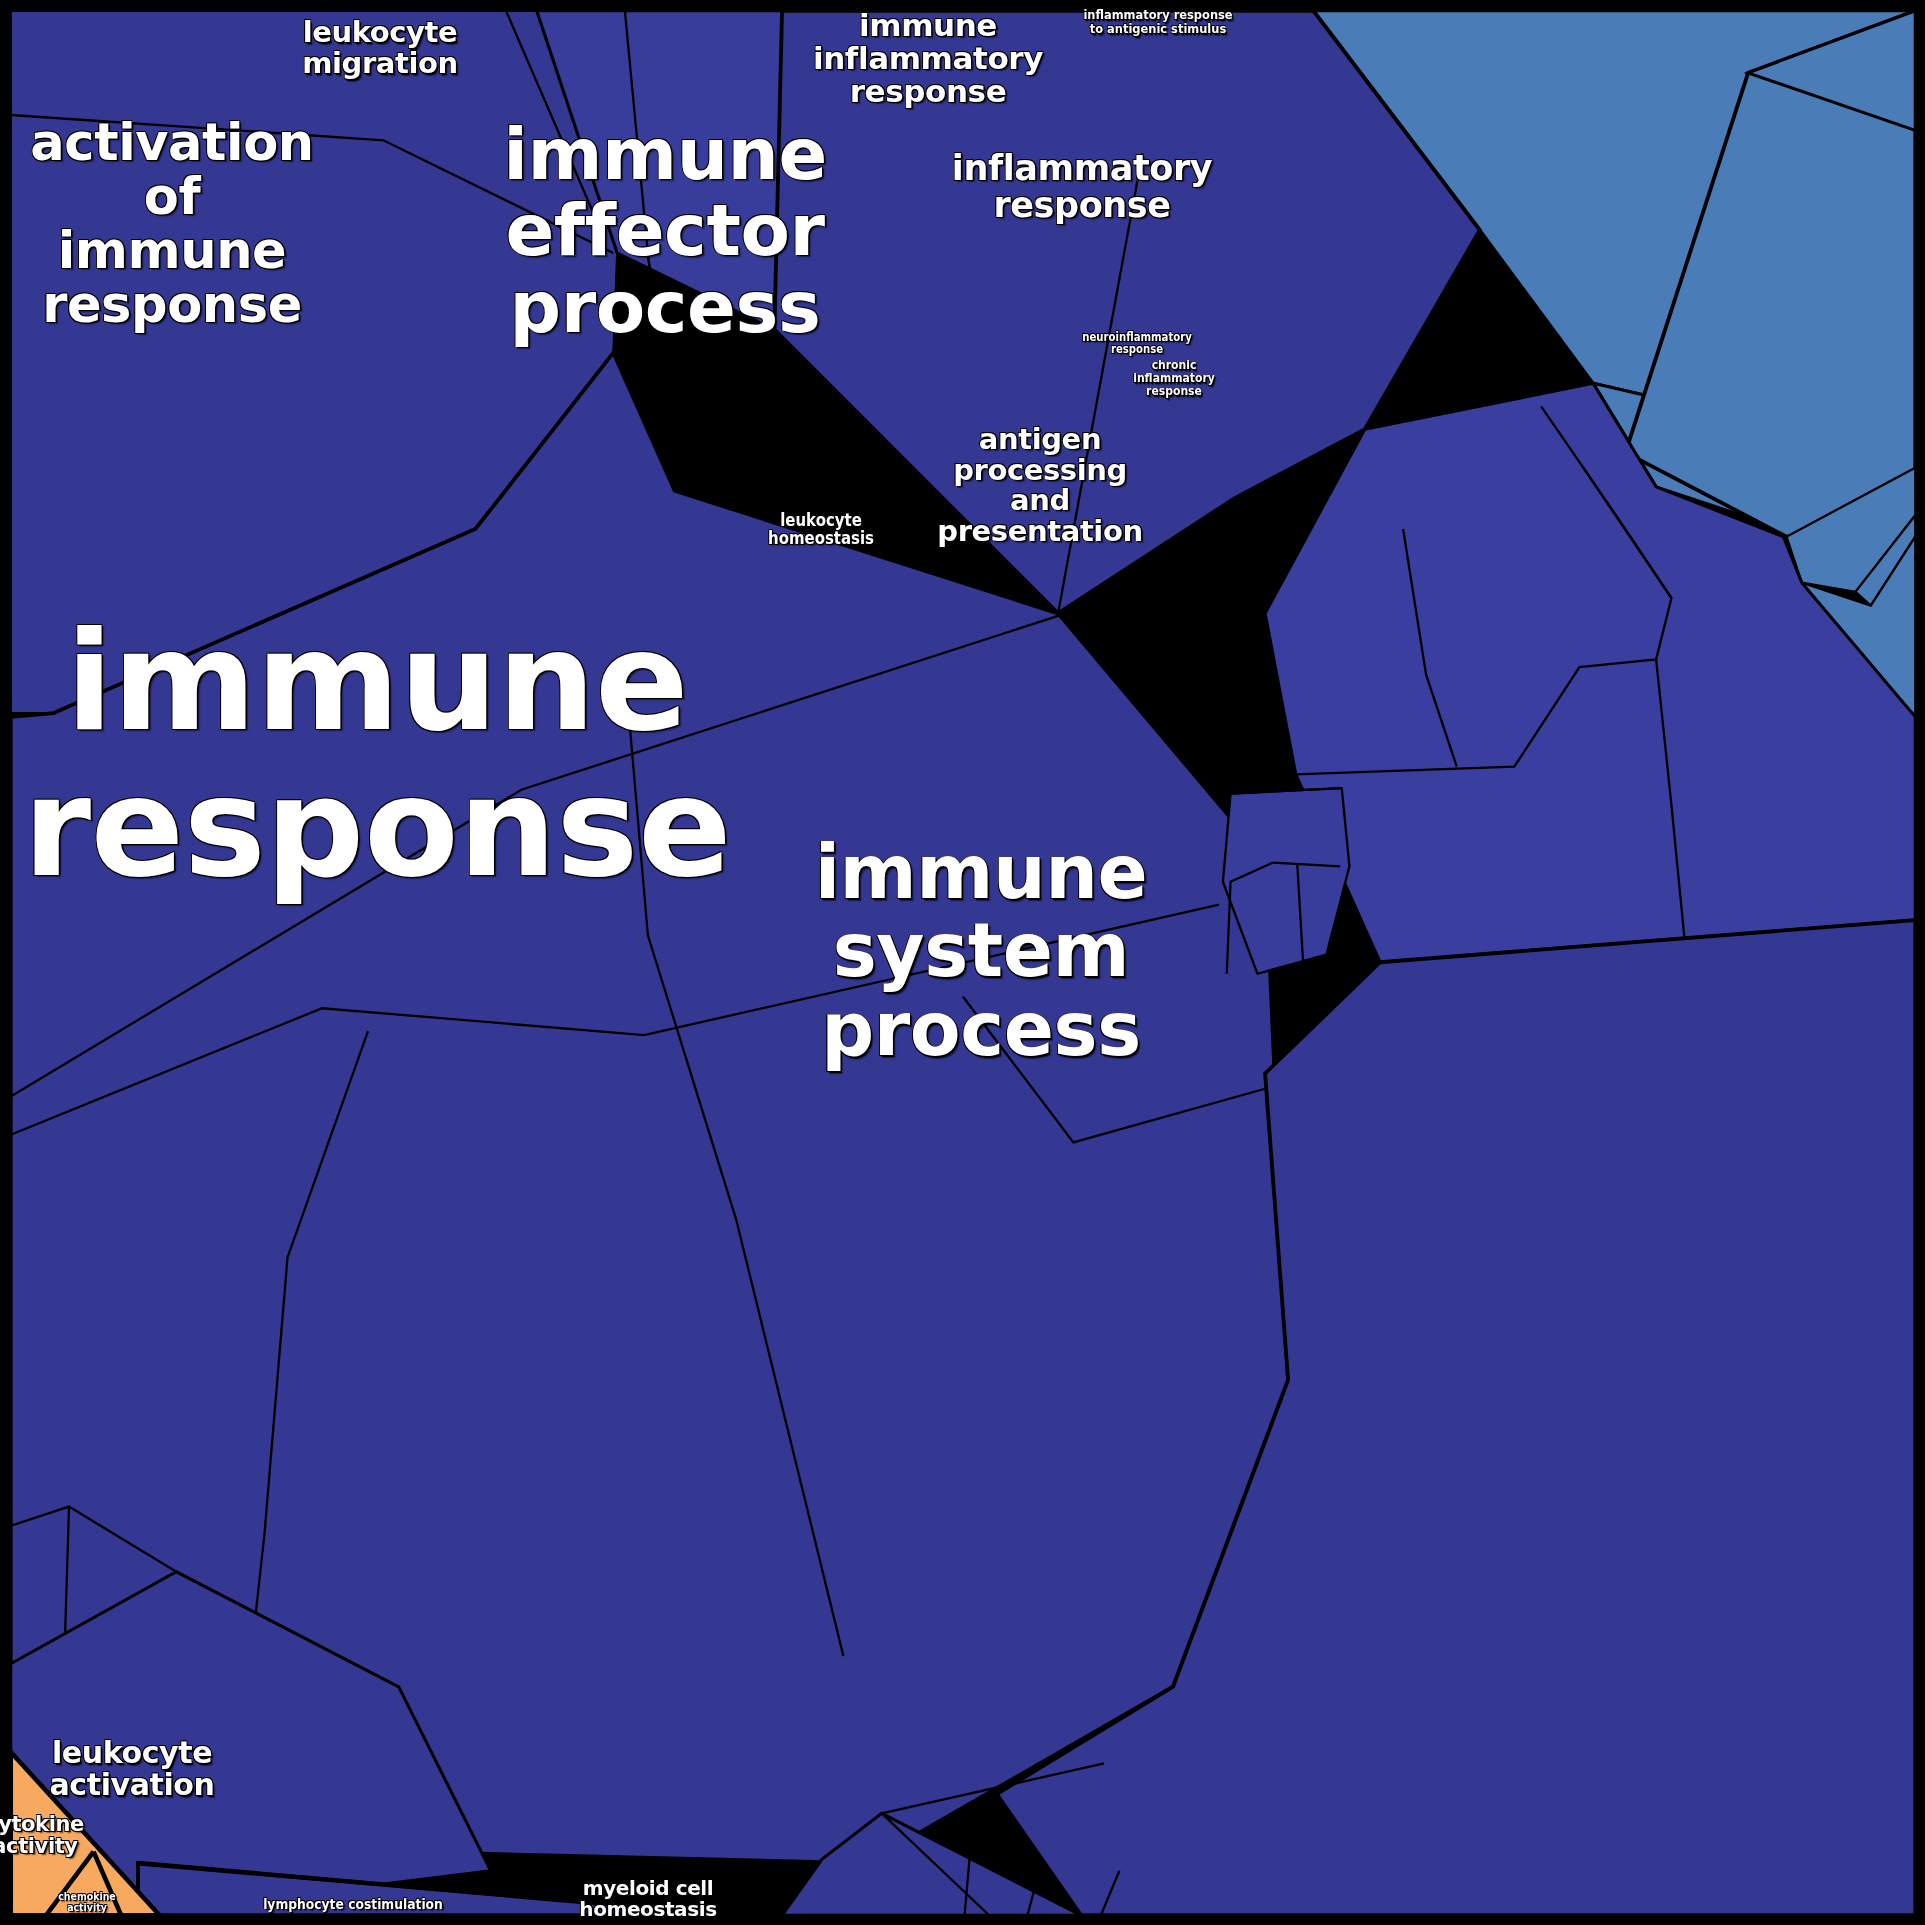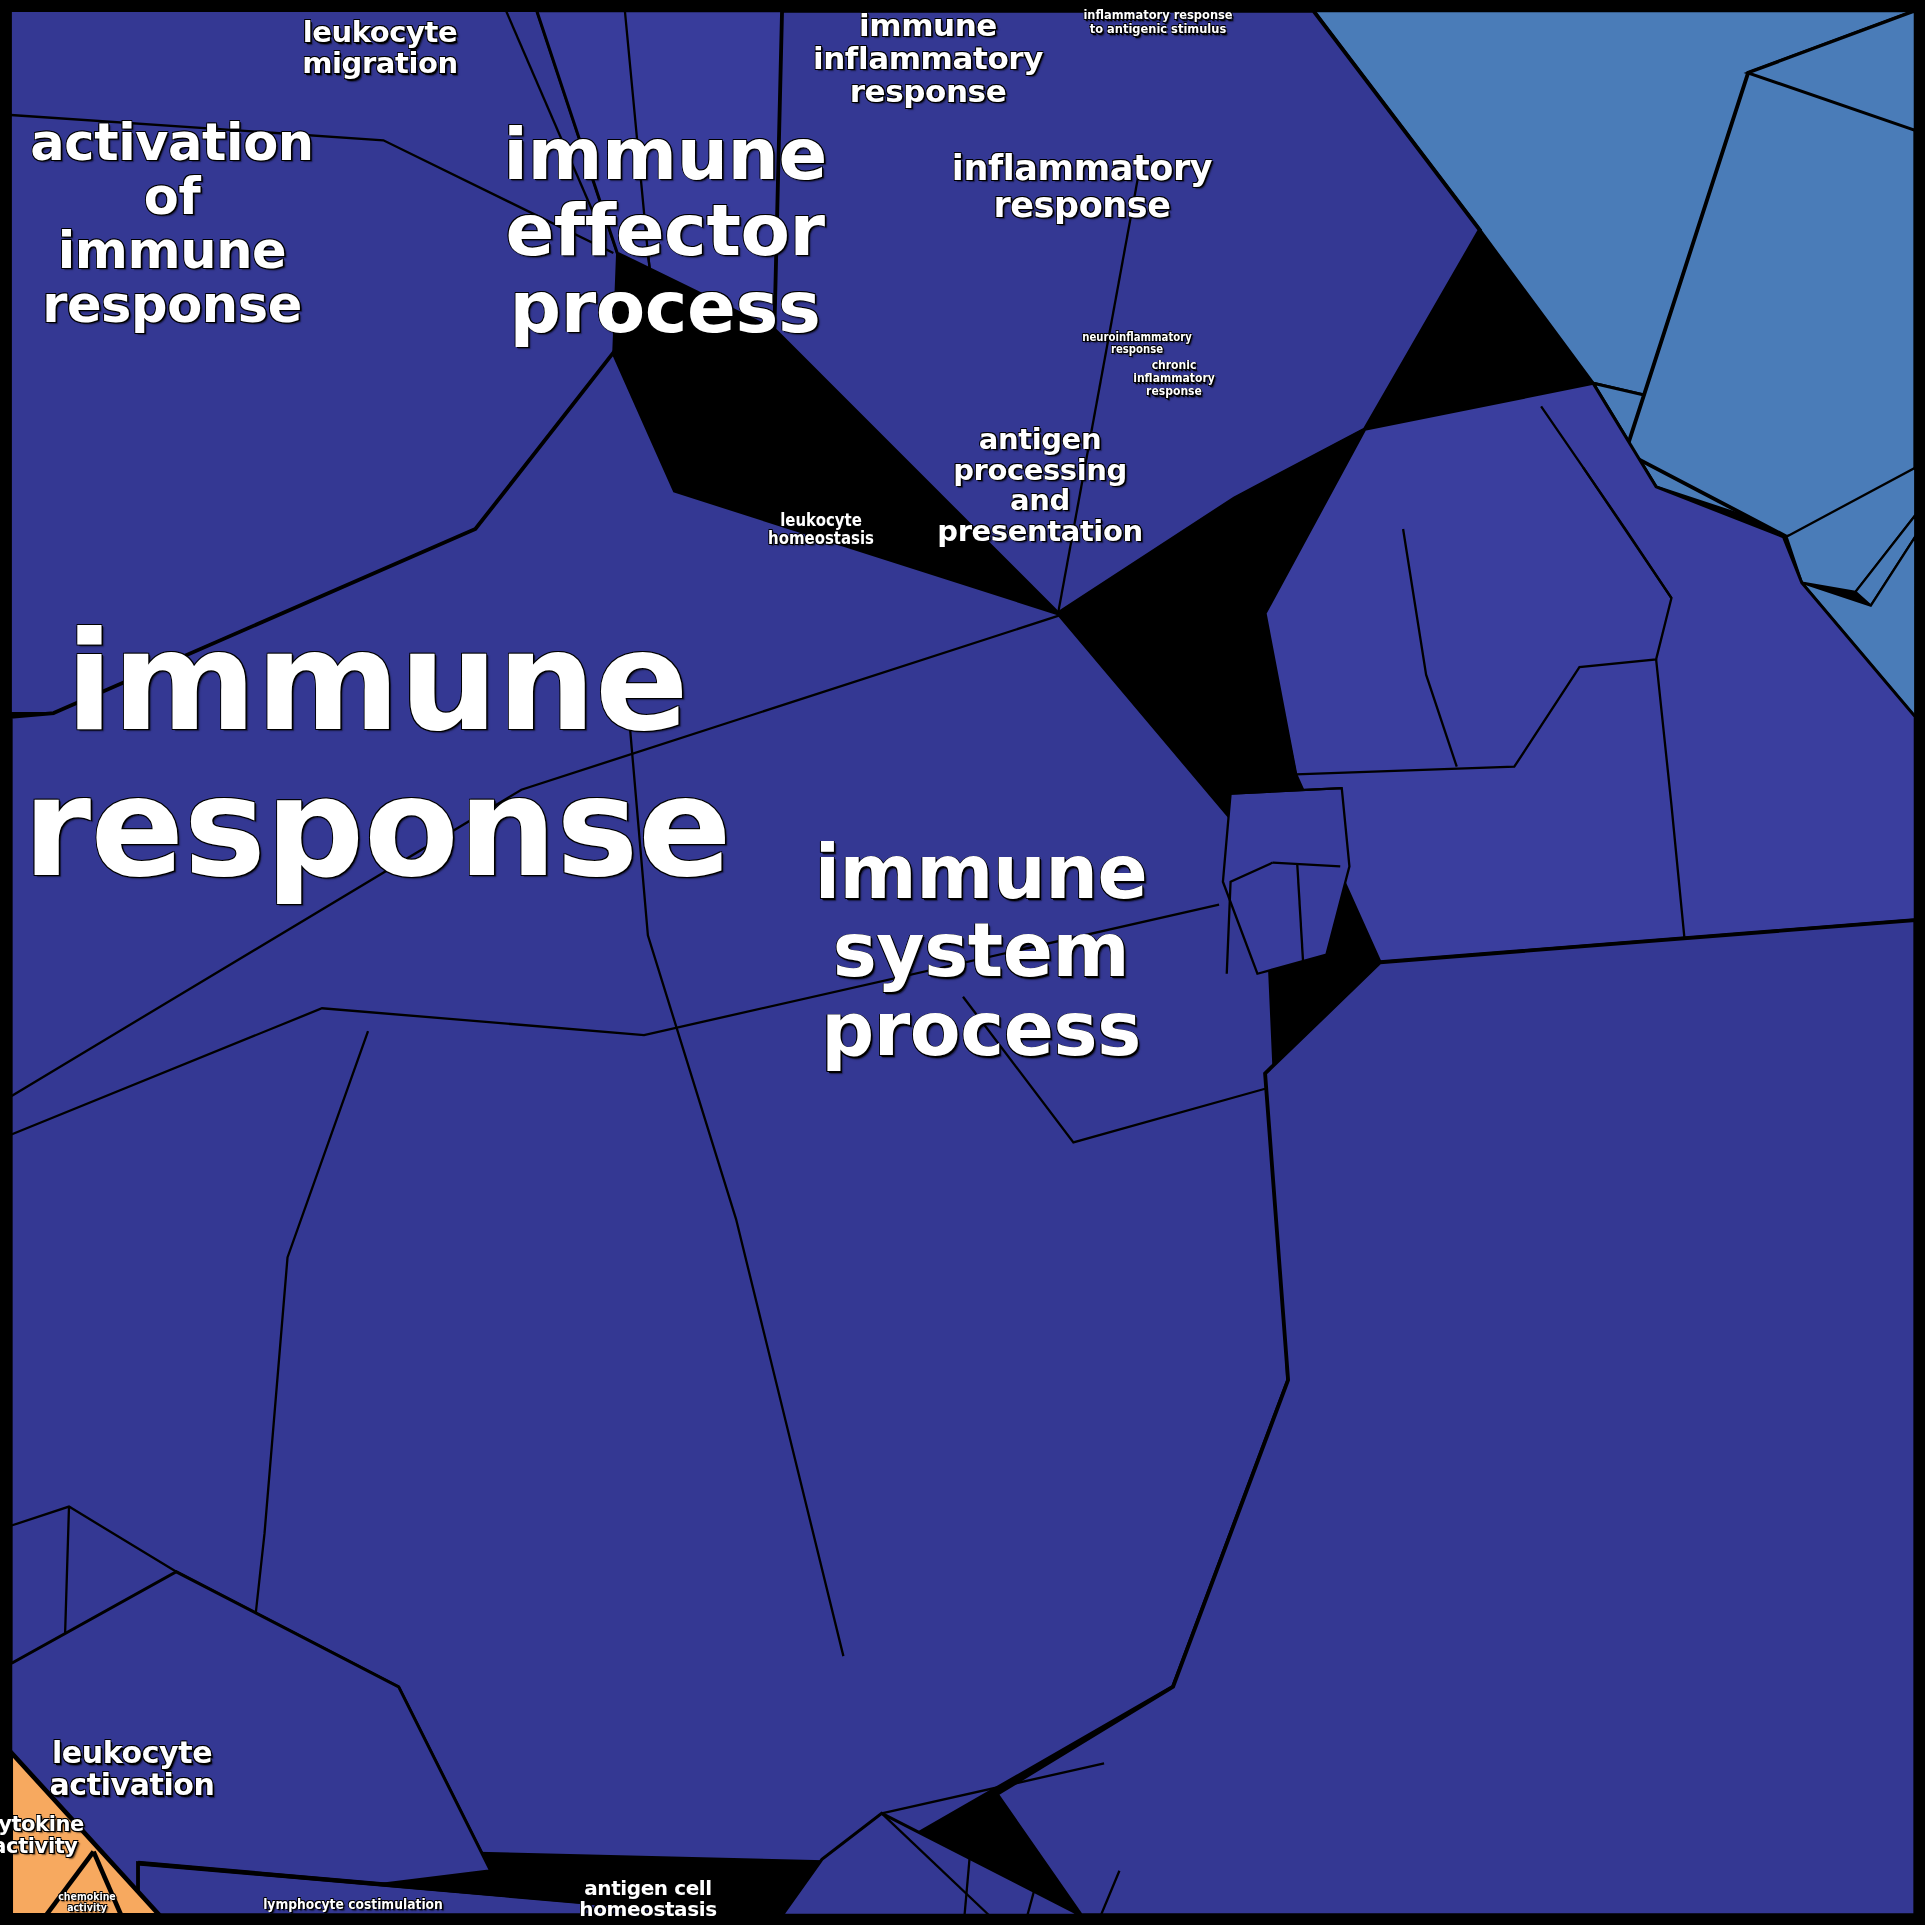--- a/index.html
+++ b/index.html
@@ -176,17 +176,17 @@
 activation</div>
 
   <div class="cell-label" style="left:35px; top:1835px; font-size:21px;">cytokine
 activity</div>
 
   <div class="cell-label cond" style="left:87px; top:1902px; font-size:10.7px;">chemokine
 activity</div>
 
   <div class="cell-label cond" style="left:353px; top:1904px; font-size:14px;">lymphocyte costimulation</div>
 
-  <div class="cell-label" style="left:648px; top:1899px; font-size:20px;">antigen cell
+  <div class="cell-label" style="left:648px; top:1899px; font-size:20px;">myeloid cell
 homeostasis</div>
 
 </div>
 
 
 </body></html>

